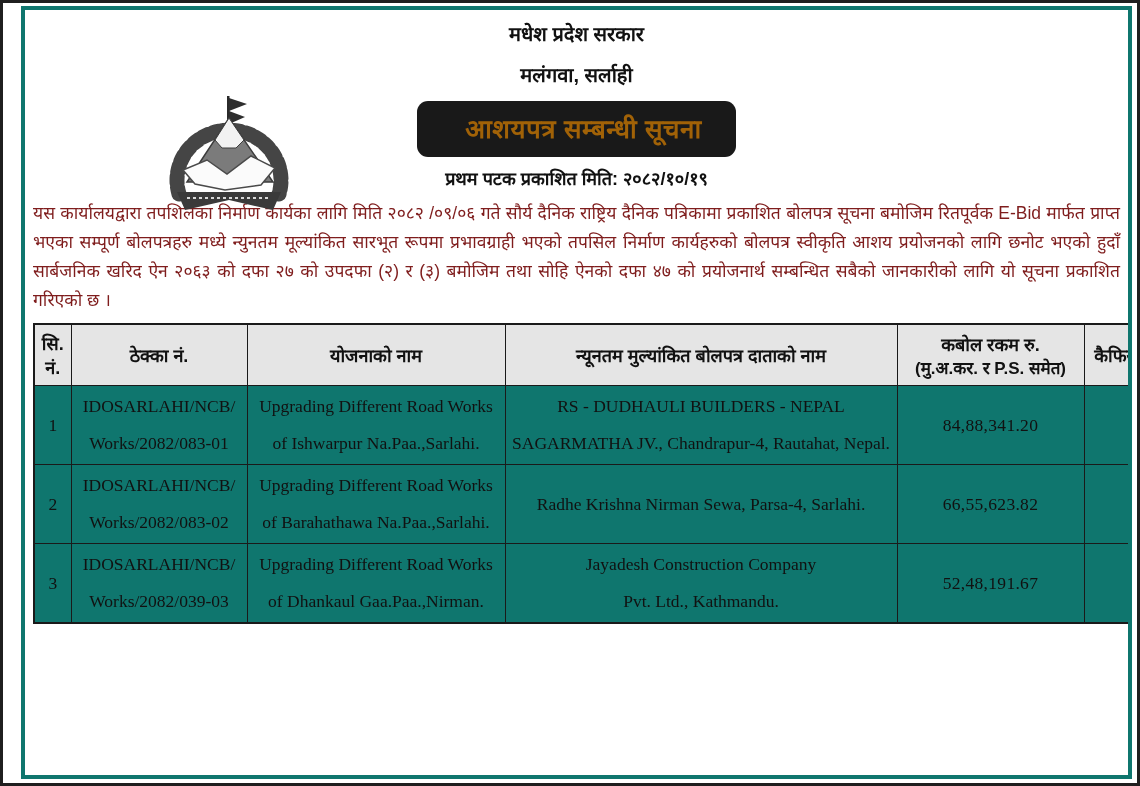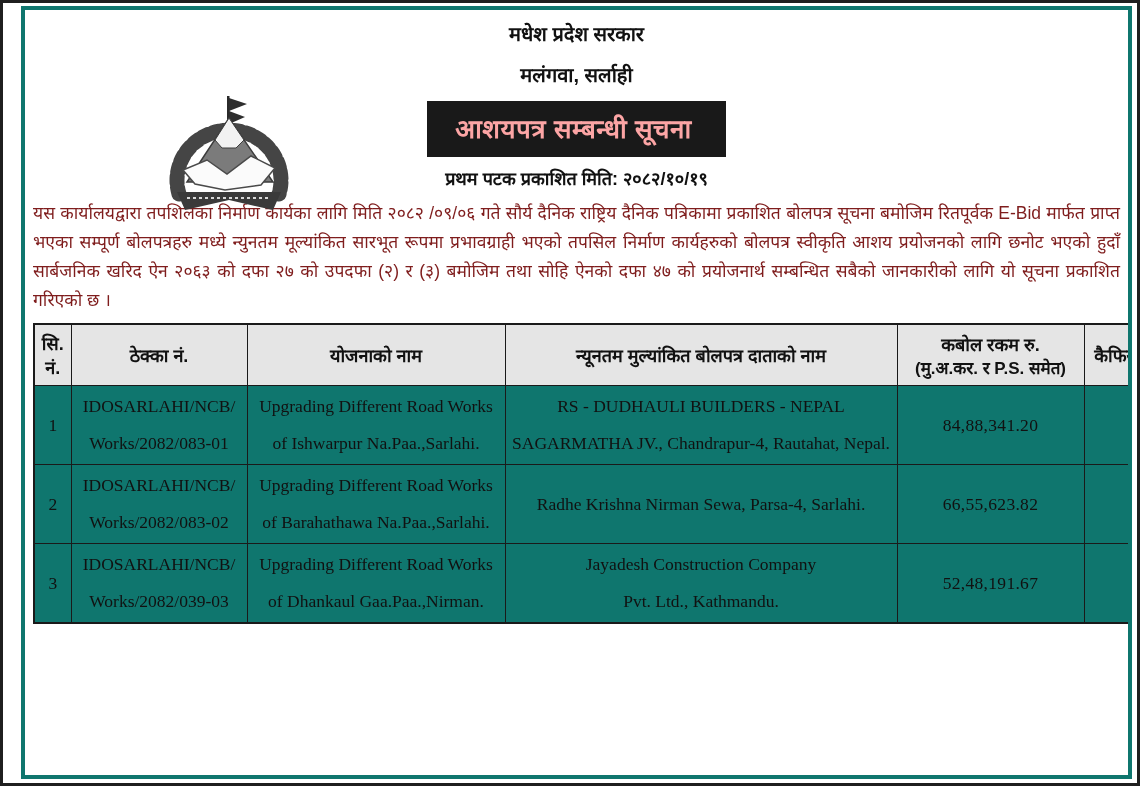--- a/index.html
+++ b/index.html
@@ -19,23 +19,24 @@
   .emblem {
     position:absolute; left:130px; top:70px; width:132px; height:138px;
   }
   .line-gov      { font-size:20px; font-weight:bold; margin-top:4px; }
   .line-ministry { font-size:25px; font-weight:bold; margin-top:9px; }
   .line-dir      { font-size:30px; font-weight:bold; margin-top:7px; }
   .line-office   { font-size:37px; font-weight:bold; margin-top:9px; }
   .line-loc      { font-size:20px; font-weight:bold; margin-top:14px; }
   .banner-wrap   { margin-top:13px; }
   .banner {
-    display:inline-block; background:#191919; color:#fca5a5;
-    font-size:26px; font-weight:bold; padding:9px 34px 11px 28px;
+    display:inline-block; background:#191919; color:#a16207;
+    font-size:26px; font-weight:bold; padding:9px 34px 11px 48px;
     letter-spacing:0.5px;
+    border-radius:11px;
   }
   .pub-date { font-size:18px; font-weight:bold; margin-top:9px; }
   .intro {
     margin-top:9px; font-size:17.5px; line-height:29px;
     text-align:justify; color:#7f1d1d;
   }
   table.notice-table {
     margin-top:8px; width:100%; border-collapse:collapse; table-layout:fixed;
     border:2px solid #1a1a1a;
   }

